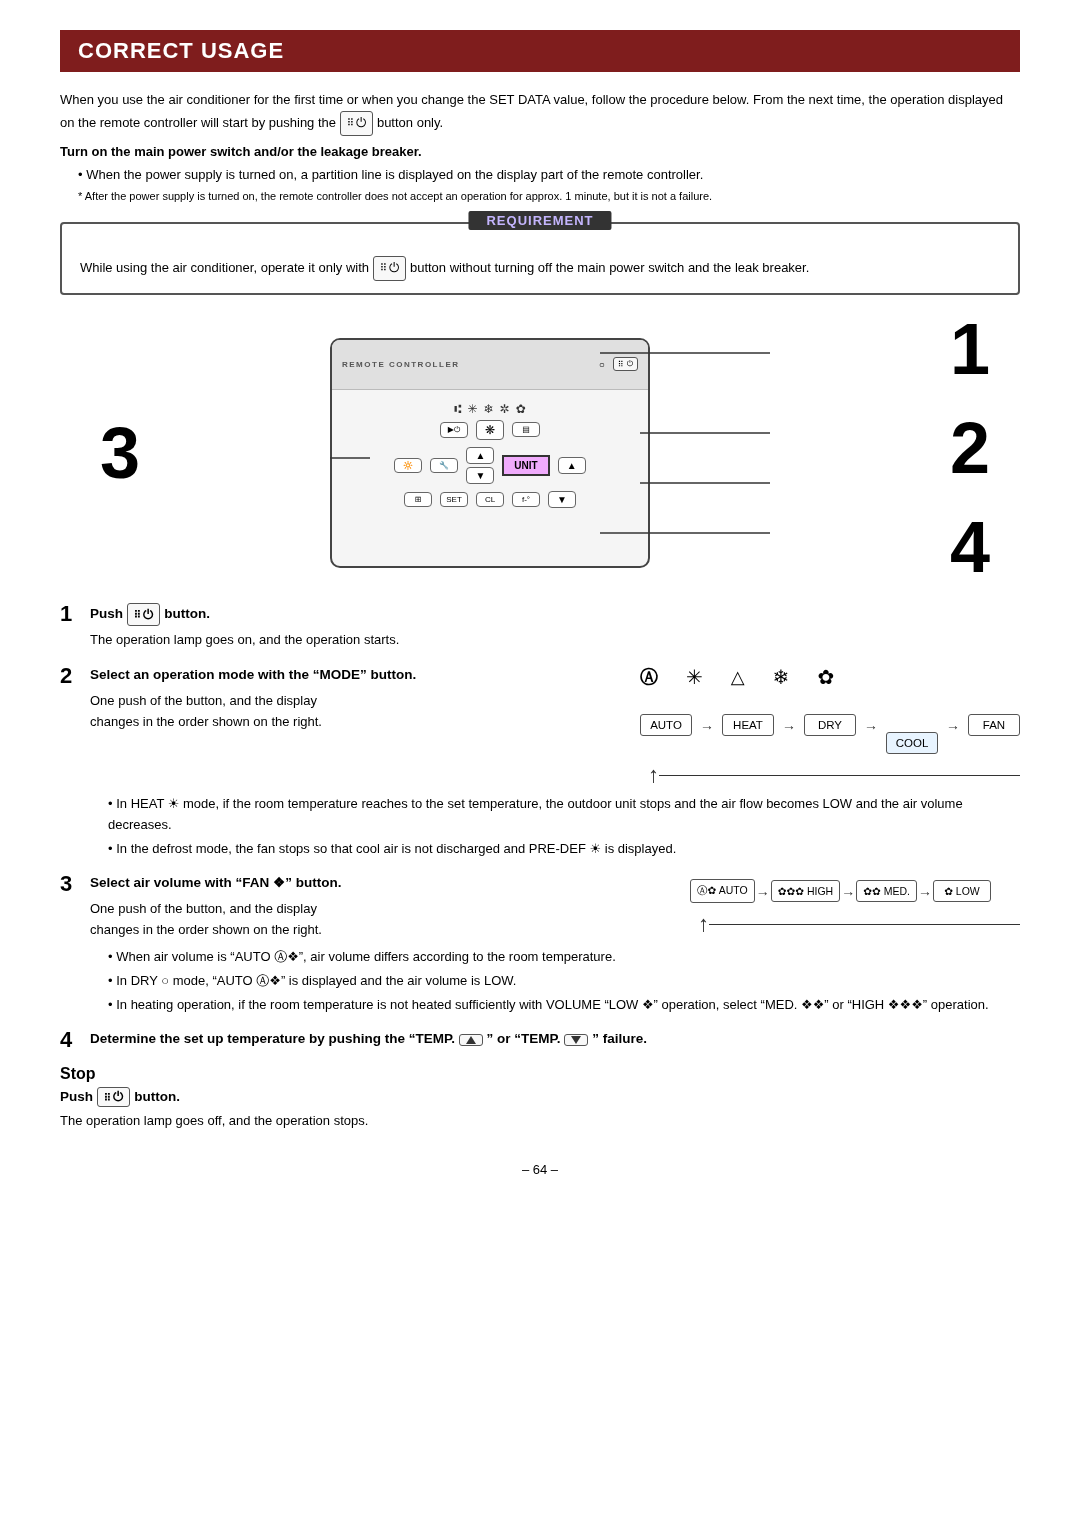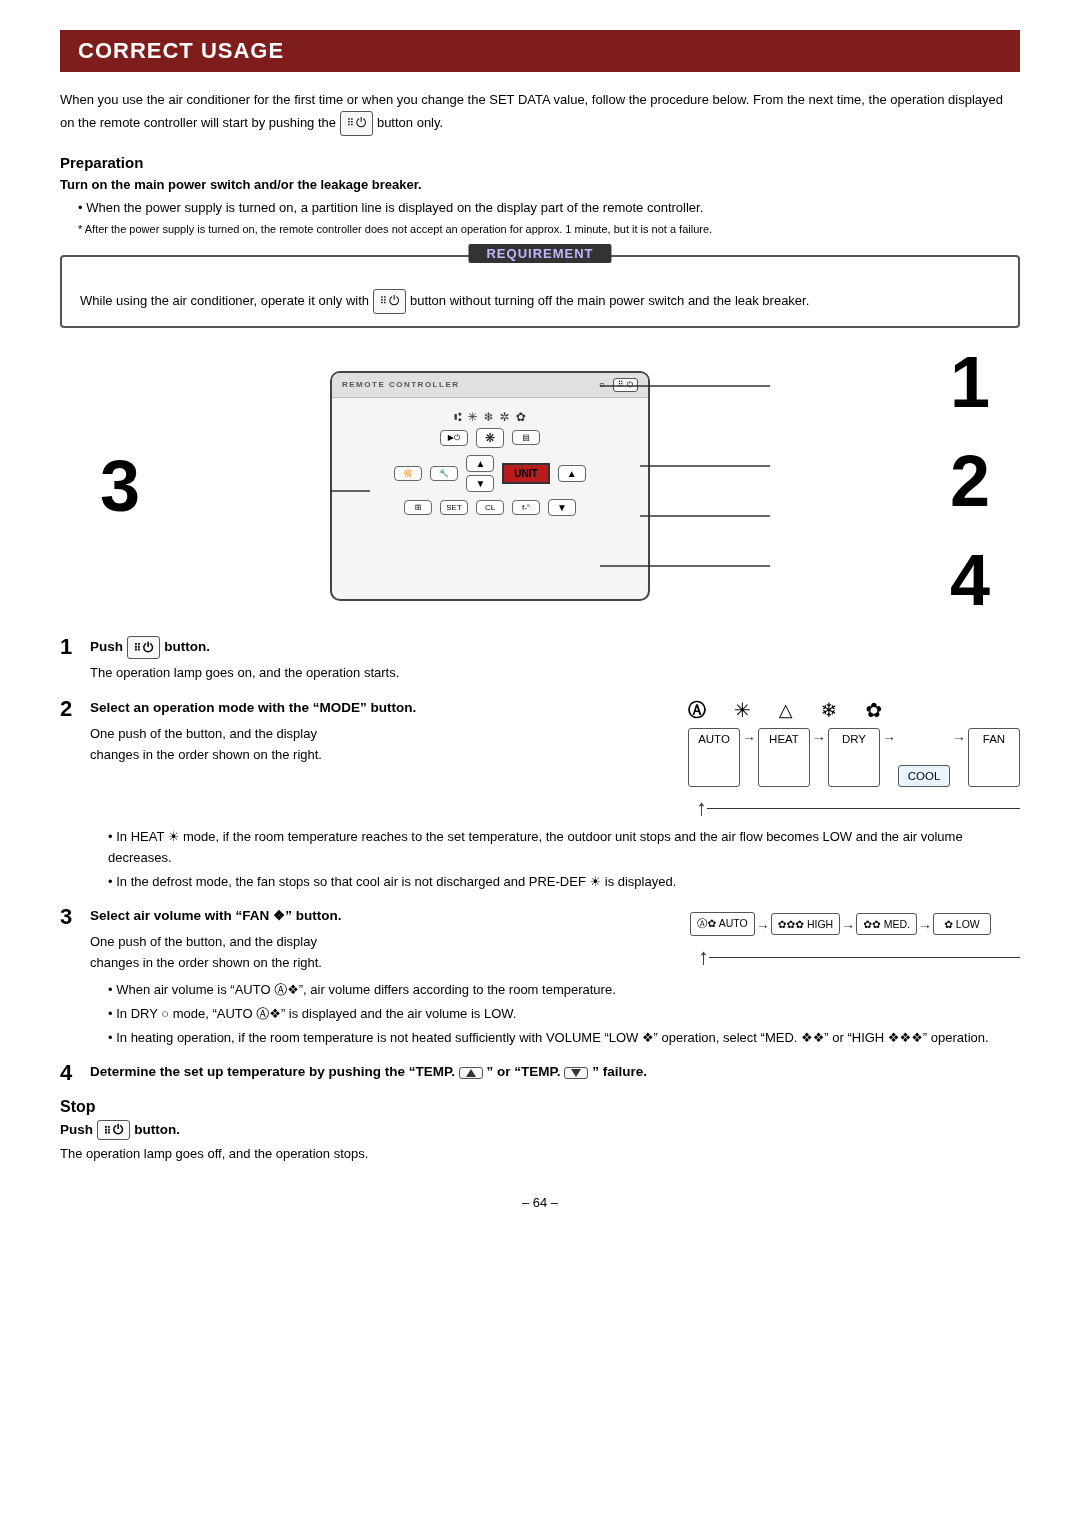--- a/index.html
+++ b/index.html
@@ -134,21 +134,21 @@
       width: 320px;
       height: 230px;
       position: absolute;
       left: 50px;
       top: 15px;
     }
     .remote-top-bar {
       background: #e0e0e0;
       border-radius: 8px 8px 0 0;
       border-bottom: 1px solid #bbb;
-      height: 25px;
+      height: 50px;
       display: flex;
       align-items: center;
       padding: 0 10px;
       justify-content: space-between;
     }
     .remote-label-text {
       font-size: 8px;
       letter-spacing: 1.5px;
       color: #555;
       font-weight: bold;
@@ -184,21 +184,21 @@
       font-size: 12px;
       margin: 4px 0;
       justify-content: center;
       color: #333;
     }
     .remote-unit-btn {
       border: 2px solid #333;
       padding: 3px 10px;
       font-size: 10px;
       font-weight: bold;
-      background: #b91c1c;
+      background: #f0abfc;
     }
     .connector-lines {
       position: absolute;
       top: 0; left: 0;
       width: 100%;
       height: 100%;
       pointer-events: none;
     }
 
     
@@ -227,21 +227,22 @@
     }
     .step-body {
       margin-left: 30px;
       font-size: 13px;
       line-height: 1.6;
     }
 
     
     .mode-diagram {
       display: flex;
-      gap: 0;
+      align-items: center;
+      gap: 6px;
       margin: 6px 0 8px 0;
       font-size: 12px;
     }
     .mode-box {
       border: 1.5px solid #555;
       border-radius: 3px;
       padding: 4px 8px;
       text-align: center;
       min-width: 52px;
       font-size: 11.5px;
@@ -334,21 +335,20 @@
 
   <p class="intro-text">
     <span>When you use the air conditioner for the first time or when you change the SET DATA value, follow the procedure below. From the next time, the operation displayed on the remote controller will start by pushing the</span>
     <span class="ibtn">
       <span class="dots-icon">⠿</span>
       <span class="power-sym">⏻</span>
     </span>
     <span> button only.</span>
   </p>
 
-  <div class="section-title">Preparation</div>
   <div class="bold-line">Turn on the main power switch and/or the leakage breaker.</div>
   <div class="bullet-item">When the power supply is turned on, a partition line is displayed on the display part of the remote controller.</div>
   <div class="star-item">After the power supply is turned on, the remote controller does not accept an operation for approx. 1 minute, but it is not a failure.</div>
 
   <div class="requirement-box">
     <div class="requirement-label">REQUIREMENT</div>
     <div class="req-text">
       <span>While using the air conditioner, operate it only with</span>
       <span class="ibtn">
         <span class="dots-icon">⠿</span>

